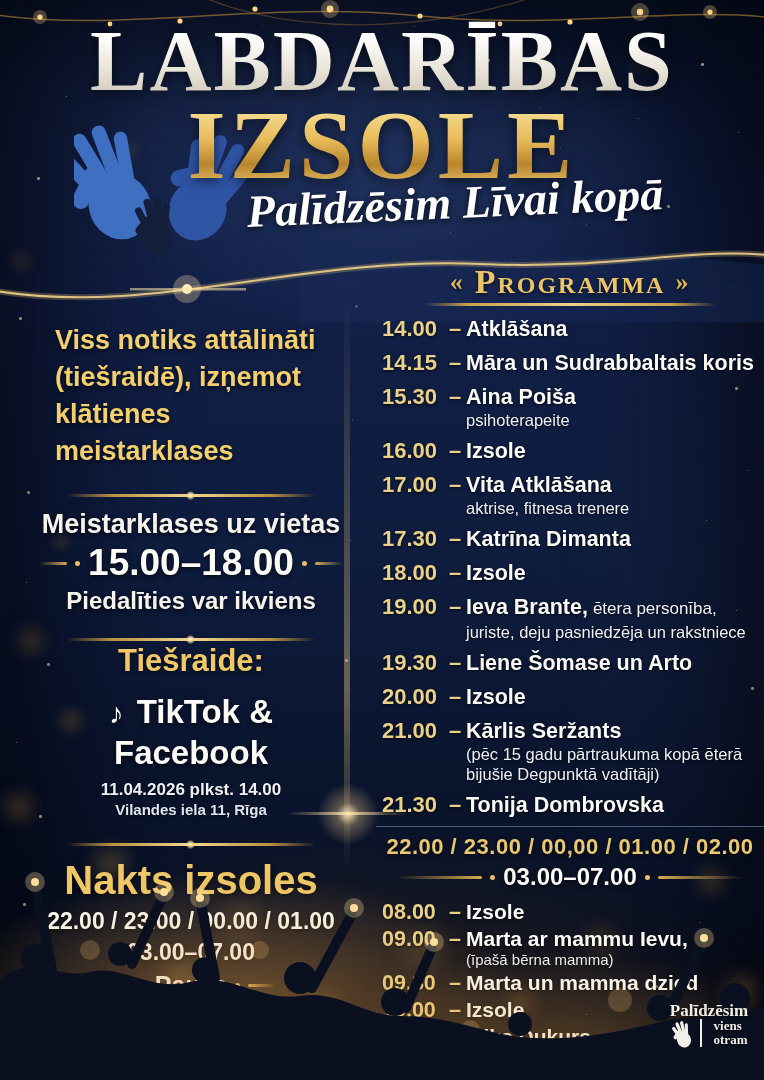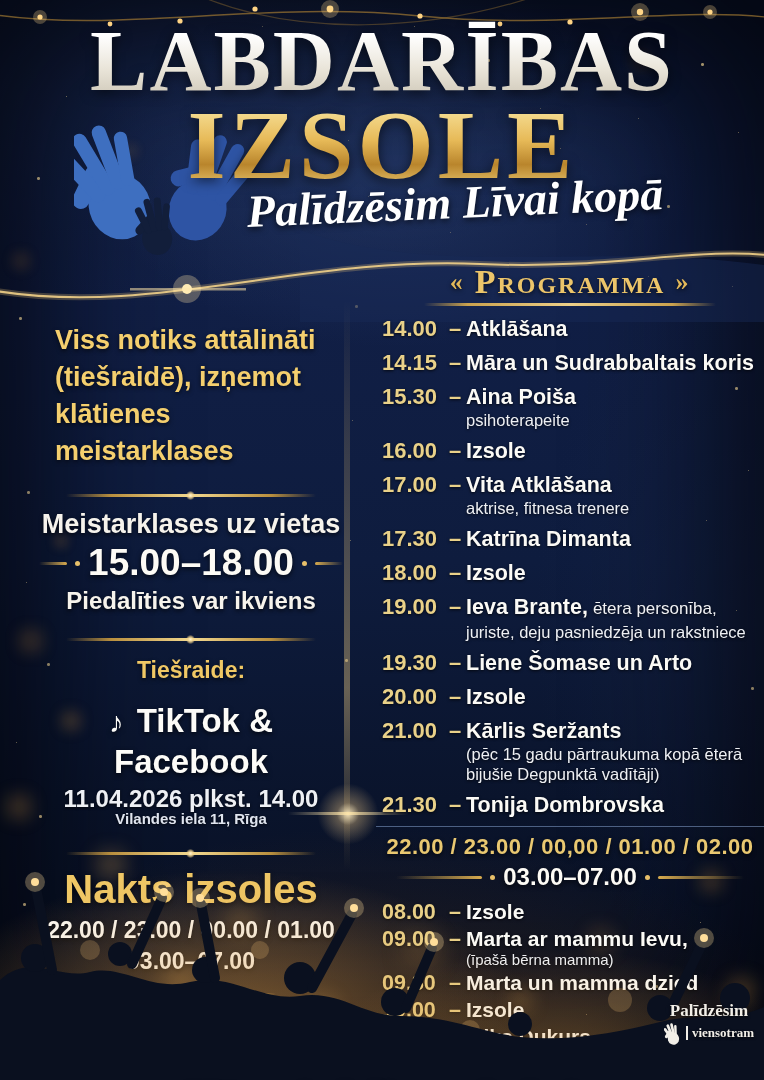--- a/index.html
+++ b/index.html
@@ -75,24 +75,24 @@
   .gdivider::after{content:"";position:absolute;left:50%;top:-3px;width:9px;height:9px;margin-left:-5px;border-radius:50%;
     background:radial-gradient(circle,#fff3cf 0%,rgba(244,212,140,.8) 40%,transparent 75%);}
   .mk-title{margin-top:12px;font-size:27px;font-weight:700;line-height:30px;color:#f6f3ec;text-shadow:0 2px 4px rgba(0,0,0,.7);}
   .deco-row{display:flex;align-items:center;justify-content:center;gap:8px;}
   .dline{display:inline-block;width:28px;height:3px;border-radius:2px;background:linear-gradient(90deg,transparent,#d8ab4e);}
   .dline.r{background:linear-gradient(270deg,transparent,#d8ab4e);}
   .dline.long{width:86px;}
   .ddot{display:inline-block;width:5px;height:5px;border-radius:50%;background:#e8c06a;}
   .mk-time{margin-top:4px;font-size:37px;font-weight:700;line-height:40px;color:#fdfbf5;text-shadow:0 2px 5px rgba(0,0,0,.7);}
   .mk-note{margin-top:5px;font-size:24px;font-weight:700;line-height:26px;color:#f6f3ec;text-shadow:0 2px 4px rgba(0,0,0,.7);}
-  .stream-label{margin-top:12px;font-size:23px;font-weight:700;line-height:34px;color:#f0c865;text-shadow:0 2px 4px rgba(0,0,0,.6);}
+  .stream-label{margin-top:3px;font-size:31px;font-weight:700;line-height:34px;color:#f0c865;text-shadow:0 2px 4px rgba(0,0,0,.6);}
   .platforms{margin-top:14px;font-size:33px;font-weight:700;line-height:40px;color:#fdfcf8;text-shadow:0 2px 5px rgba(0,0,0,.7);}
   .platforms .note{font-size:29px;margin-right:4px;}
-  .date-line{margin-top:6px;font-size:24px;font-weight:700;line-height:22px;color:#eef0f4;text-shadow:0 1px 3px rgba(0,0,0,.7);}
+  .date-line{margin-top:6px;font-size:17px;font-weight:700;line-height:22px;color:#eef0f4;text-shadow:0 1px 3px rgba(0,0,0,.7);}
   .addr-line{font-size:15px;font-weight:700;line-height:18px;color:#dfe4ee;text-shadow:0 1px 3px rgba(0,0,0,.7);}
   .night-title{margin-top:10px;font-size:40px;font-weight:700;line-height:48px;color:#efc765;text-shadow:0 2px 5px rgba(0,0,0,.6);}
   .night-line{margin-top:3px;font-size:23px;font-weight:700;line-height:28px;color:#fbfaf6;text-shadow:0 2px 4px rgba(0,0,0,.7);}
   .pause-row{margin-top:5px;font-size:25px;font-weight:700;color:#fbfaf6;text-shadow:0 2px 4px rgba(0,0,0,.7);}
   
   .rightcol{position:absolute;left:376px;top:264px;width:388px;}
   .prog-header{display:flex;align-items:center;justify-content:center;gap:10px;
     font-family:"Liberation Serif",serif;font-weight:700;font-size:34px;line-height:36px;font-variant:small-caps;letter-spacing:2px;
     color:#ecc56a;text-shadow:0 2px 4px rgba(0,0,0,.6);}
   .prog-header .orn{font-size:26px;color:#e2b859;}
@@ -116,21 +116,21 @@
   .morning .psub{font-size:15px;line-height:17px;}
   
   .crowd{position:absolute;left:0;bottom:0;pointer-events:none;}
   .footer-slogan{position:absolute;top:1075px;left:0;right:0;text-align:center;z-index:5;
     font-family:"Liberation Serif",serif;font-weight:700;font-size:42px;letter-spacing:-0.5px;color:#fbfaf7;
     text-shadow:0 3px 8px rgba(0,0,0,.85);}
   .brand{position:absolute;right:10px;top:1004px;width:90px;z-index:6;color:#f2efe8;
     font-family:"Liberation Serif",serif;font-weight:700;text-shadow:0 1px 3px rgba(0,0,0,.8);}
   .brand .l1{font-size:17px;text-align:center;line-height:14px;}
   .brand .row{display:flex;align-items:center;justify-content:center;gap:3px;}
-  .brand .stack{display:flex;flex-direction:row;border-left:2px solid #f2efe8;padding-left:4px;justify-content:center;}
+  .brand .stack{display:flex;flex-direction:column;border-left:2px solid #f2efe8;padding-left:12px;justify-content:center;}
   .brand .l2,.brand .l3{font-size:13px;line-height:14px;}
 </style>
 </head>
 <body>
 
 <div class="poster">
 
   <div class="sparkles"></div>
   <div class="bokeh"></div>
 

